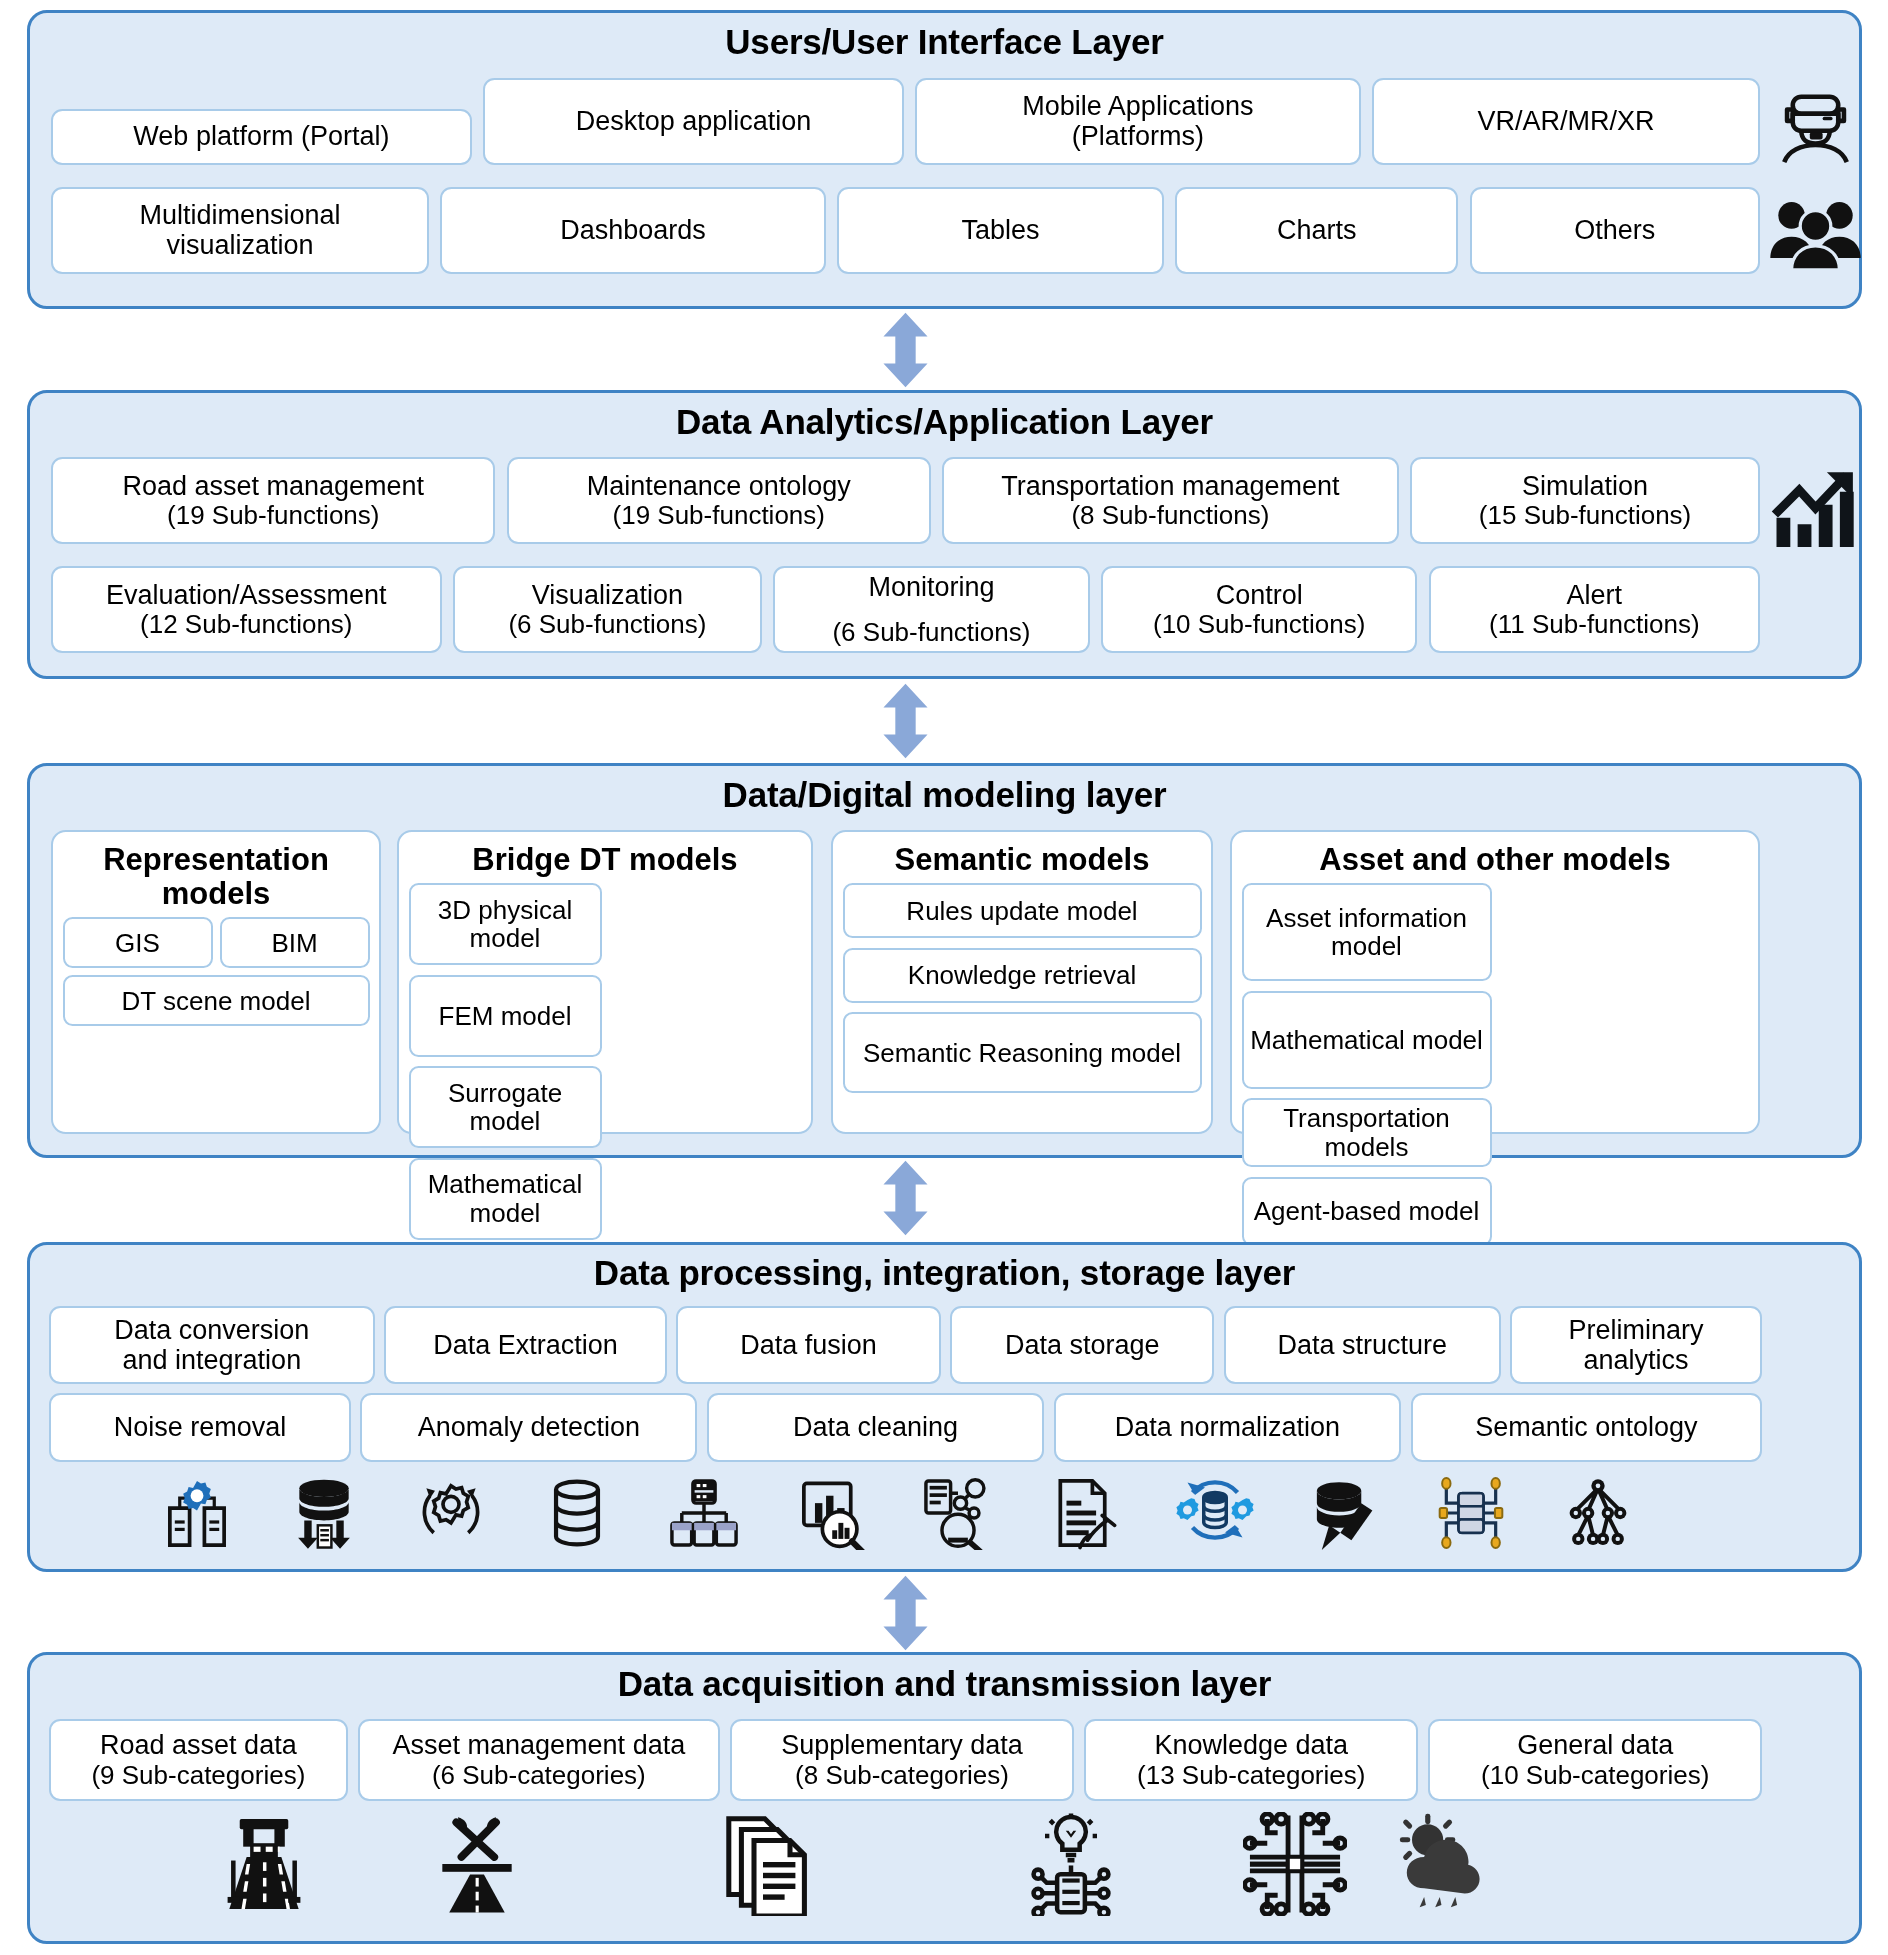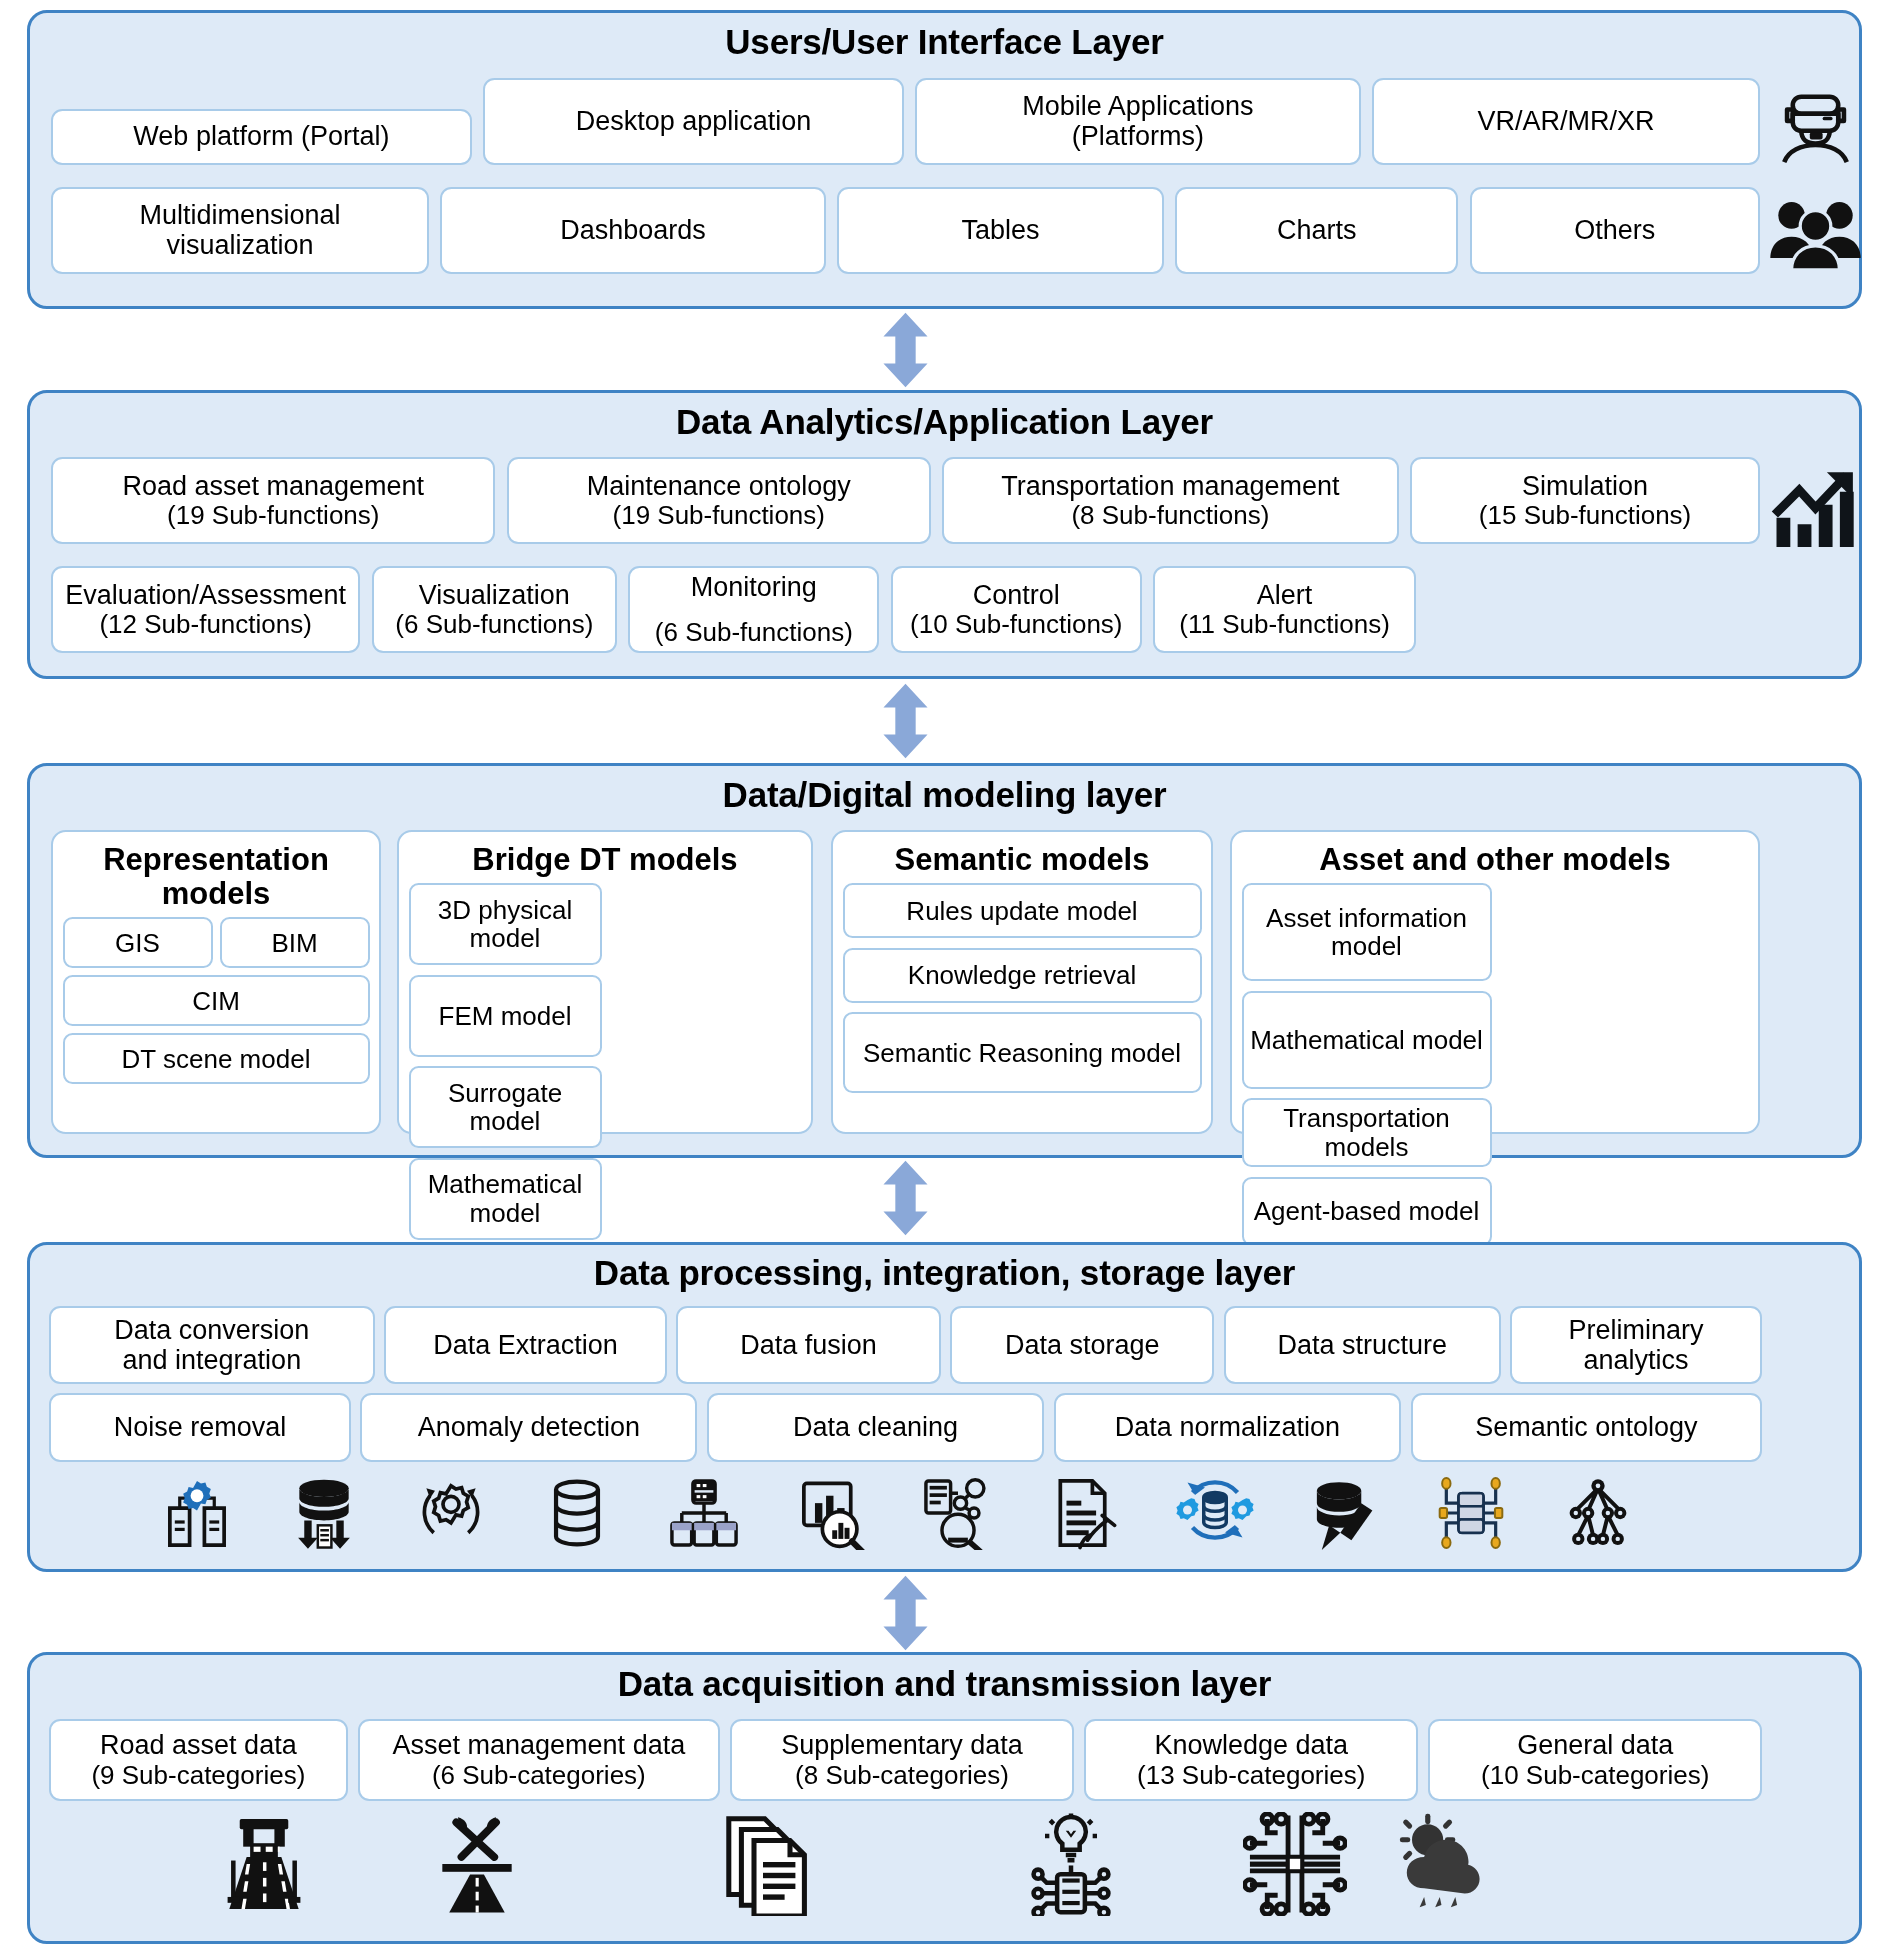--- a/index.html
+++ b/index.html
@@ -211,21 +211,21 @@
           <rect x="4" y="30" width="8.5" height="18"></rect>
           <rect x="17" y="34" width="8.5" height="14"></rect>
           <rect x="30" y="22" width="8.5" height="26"></rect>
           <rect x="43" y="14" width="8.5" height="34"></rect>
         </g>
         <path d="M3 28 L18 13 L28 24 L47 4" stroke="#0f1419" stroke-width="5.4" fill="none" stroke-linejoin="miter"></path>
         <path d="M35 2 h16 v16 l-6-6 -10 -10z" fill="#0f1419"></path>
       </svg>
     </div>
 
-    <div class="row" style="left:21px; top:173px; width:1365px; height:87px; gap:11.3px;">
+    <div class="row" style="left:21px; top:173px; width:1709px; height:87px; gap:11.3px;">
       <div class="card" style="flex:1.02 1 0;">
         <span>Evaluation/Assessment</span>
         <span class="sub">(12 Sub-functions)</span>
       </div>
       <div class="card" style="flex:0.8 1 0;">
         <span>Visualization</span>
         <span class="sub">(6 Sub-functions)</span>
       </div>
       <div class="card" style="flex:0.82 1 0;gap:16px;">
         <span>Monitoring</span>
@@ -253,23 +253,20 @@
 
     <div class="group" style="left:21px; top:64px; width:330px; height:304px;">
       <div class="group-title">Representation models</div>
       <div class="group-body">
         <div class="grid2">
           <div class="mini half" style="height:51px;">
             <span>GIS</span>
           </div>
           <div class="mini half" style="height:51px;">
             <span>BIM</span>
-          </div>
-          <div class="mini full" style="height:51px;">
-            <span>CIM</span>
           </div>
           <div class="mini full" style="height:51px;">
             <span>DT scene model</span>
           </div>
         </div>
       </div>
     </div>
 
     <div class="group" style="left:367px; top:64px; width:416px; height:304px;">
       <div class="group-title">Bridge DT models</div>

